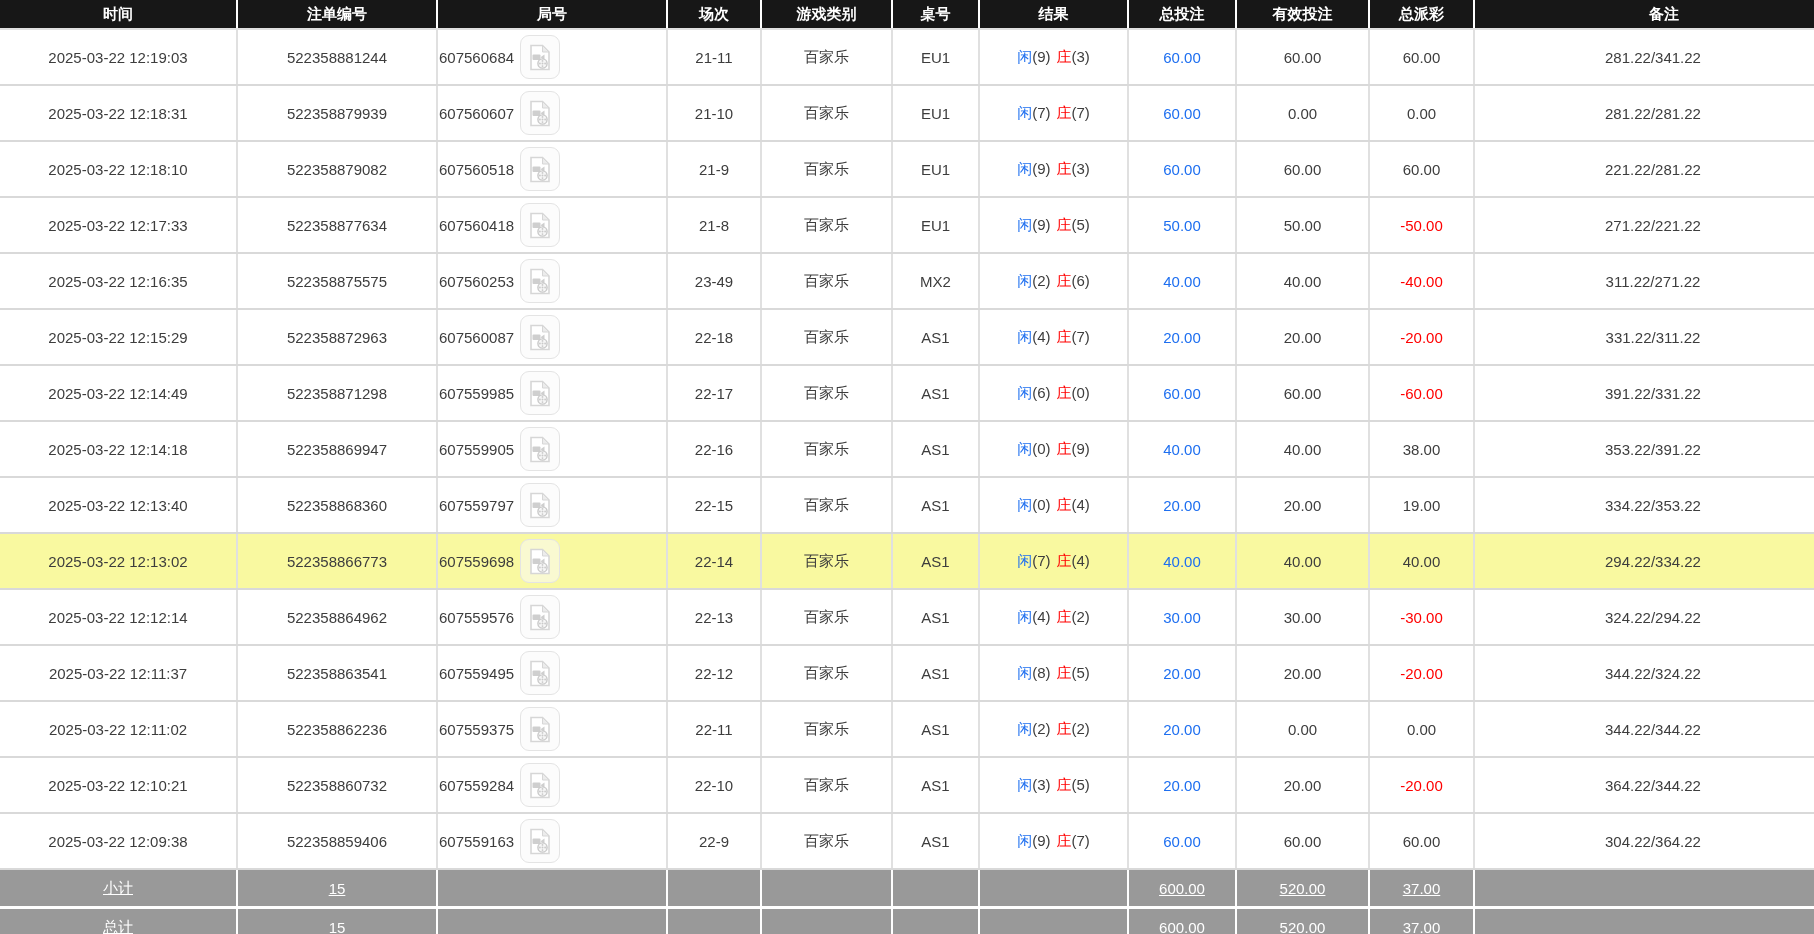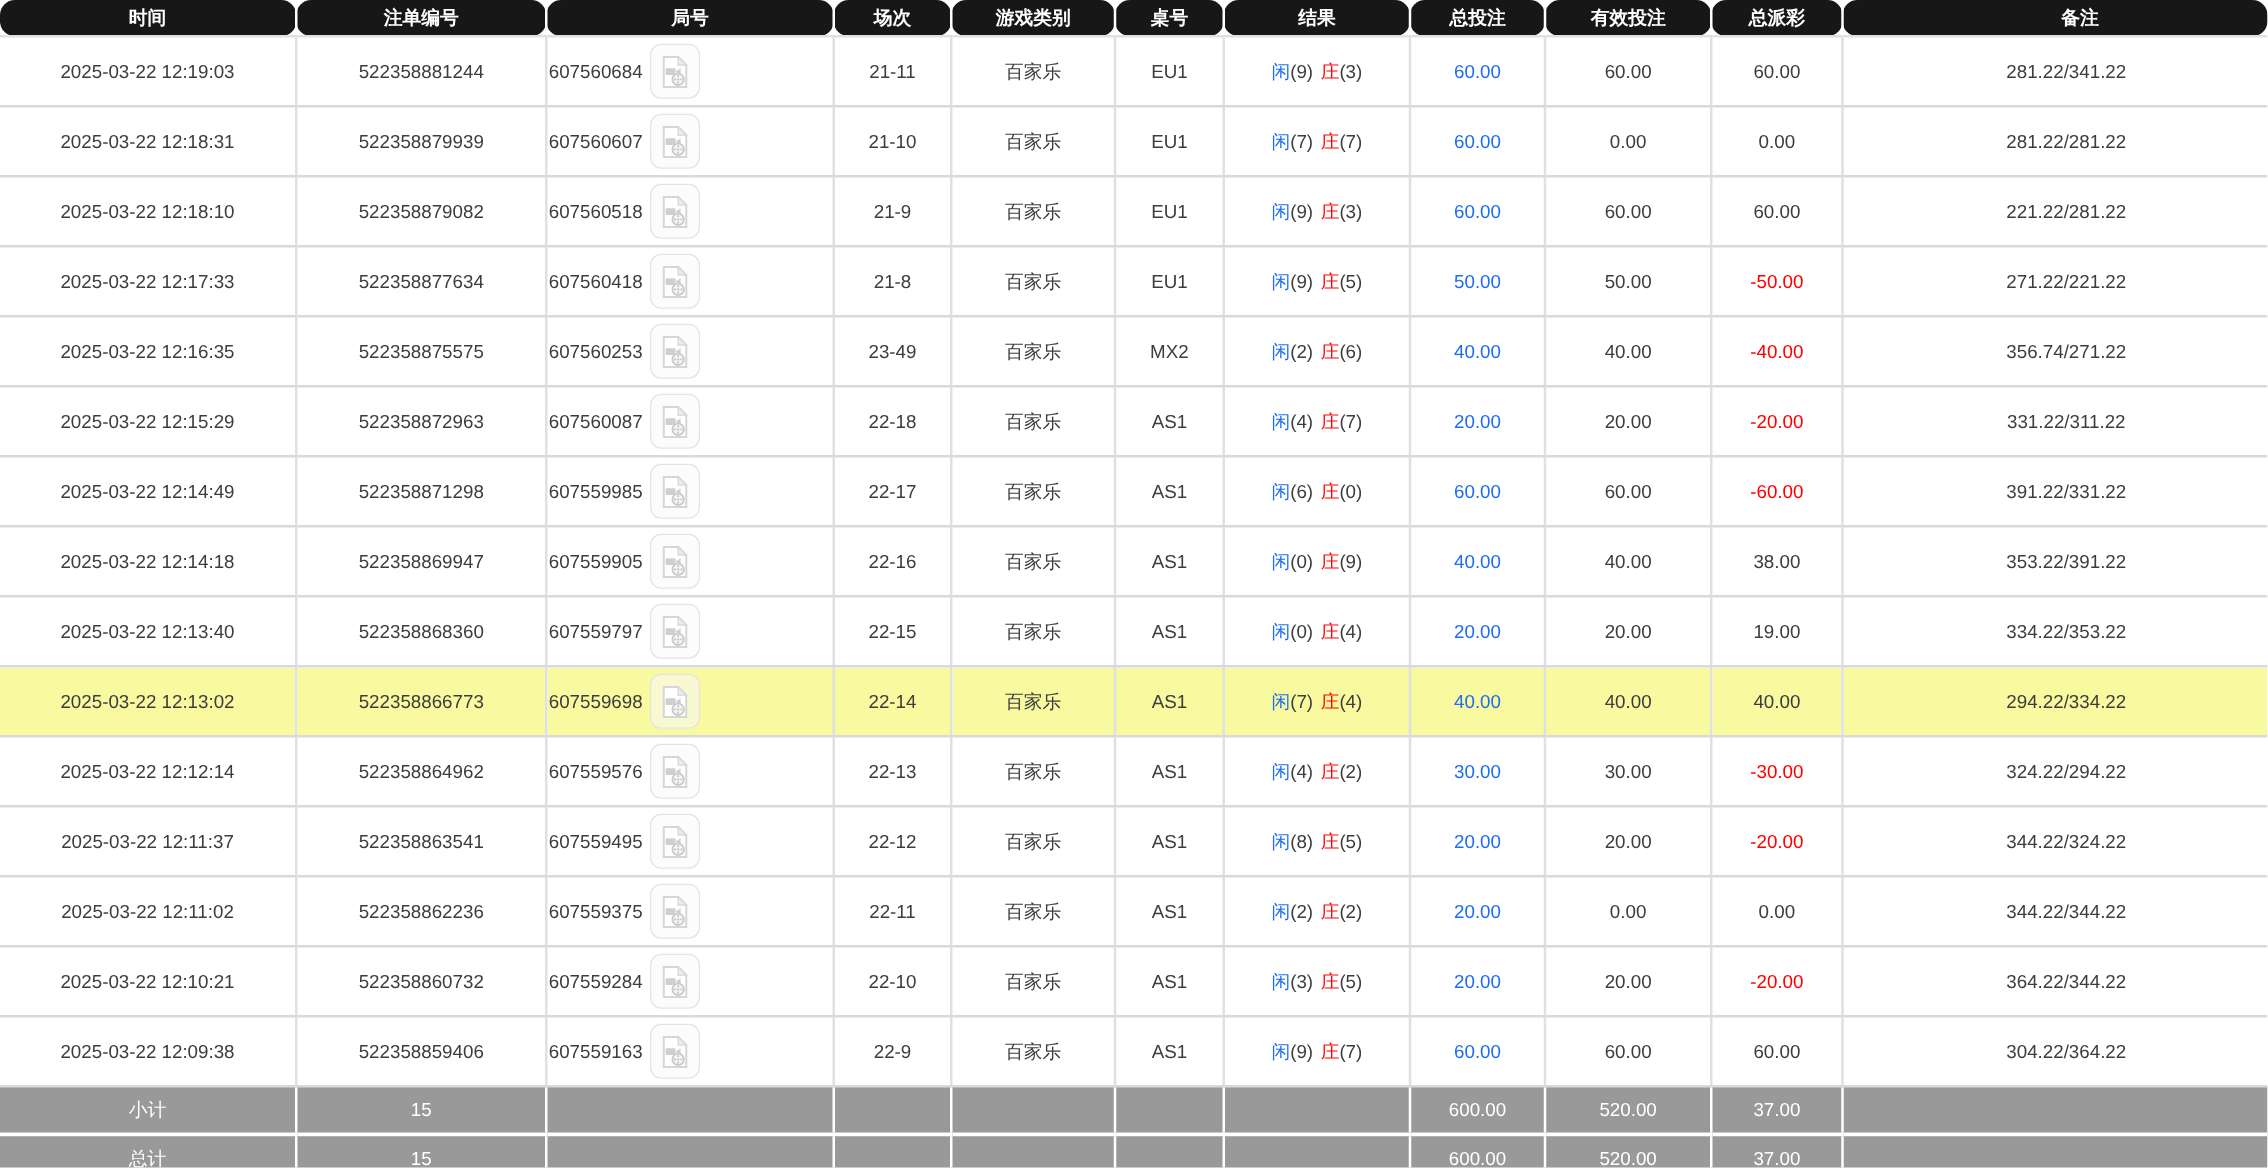--- a/index.html
+++ b/index.html
@@ -9,21 +9,21 @@
     -webkit-font-smoothing:antialiased;
   }
   table{border-collapse:collapse;table-layout:fixed;width:1814px;}
   col.c0{width:237px}col.c1{width:200px}col.c2{width:230px}col.c3{width:94px}
   col.c4{width:131px}col.c5{width:87px}col.c6{width:149px}col.c7{width:108px}
   col.c8{width:133px}col.c9{width:105px}col.c10{width:340px}
 
   thead th{
     background:#171717;color:#fff;font-size:15px;font-weight:bold;
     height:26px;border-right:2px solid #fff;border-bottom:2px solid #e0e0e0;
-    text-align:center;vertical-align:middle;border-radius:12px;
+    text-align:center;vertical-align:middle;
   }
   thead th:last-child{border-right:none;padding-left:40px;}
 
   tbody td{
     height:52px;font-size:15px;color:#3d3d3d;text-align:center;vertical-align:middle;
     border-right:2px solid #e0e0e0;border-bottom:2px solid #d9d9d9;background:#fff;
     white-space:nowrap;overflow:hidden;
   }
   tbody td:last-child{border-right:none;padding-left:18px;}
   tbody tr.hl td{background:#f9f9a0;}
@@ -38,21 +38,21 @@
   .icon-btn{
     width:40px;height:44px;flex:0 0 40px;
     border:1px solid #e4e4e4;border-radius:9px;
     background:rgba(250,250,250,0.55);
     display:inline-flex;align-items:center;justify-content:center;
     padding:0;cursor:pointer;
   }
 
   tfoot td{
     background:#999;color:#fff;font-size:15px;text-align:center;vertical-align:middle;
-    height:34px;border-right:2px solid #fff;border-top:3px solid #fff;white-space:nowrap;
+    height:34px;border-right:2px solid #fff;border-top:3px solid #fff;white-space:nowrap;text-decoration:underline;
   }
   tfoot td:last-child{border-right:none;}
   tfoot tr:first-child td{border-top:2px solid #d9d9d9;}
   tfoot tr:last-child td{border-bottom:2px solid #d9d9d9;}
 </style>
 </head>
 <body>
 
 <table>
   <colgroup>
@@ -254,21 +254,21 @@
     </td>
     <td>23-49</td>
     <td>百家乐</td>
     <td>MX2</td>
     <td>
       <span><span class="blue">闲</span><span class="score">(2)</span></span><span class="result-gap"></span><span><span class="red">庄</span><span class="score">(6)</span></span>
     </td>
     <td class="blue">40.00</td>
     <td>40.00</td>
     <td class="neg">-40.00</td>
-    <td>356.74/271.22</td>
+    <td>311.22/271.22</td>
   </tr>
 
   <tr>
     <td>2025-03-22 12:15:29</td>
     <td>522358872963</td>
     <td>
       <div class="round-wrap">
         <span>607560087</span>
         <button class="icon-btn">
           <svg width="22" height="27" viewBox="0 0 22 27" aria-hidden="true">

